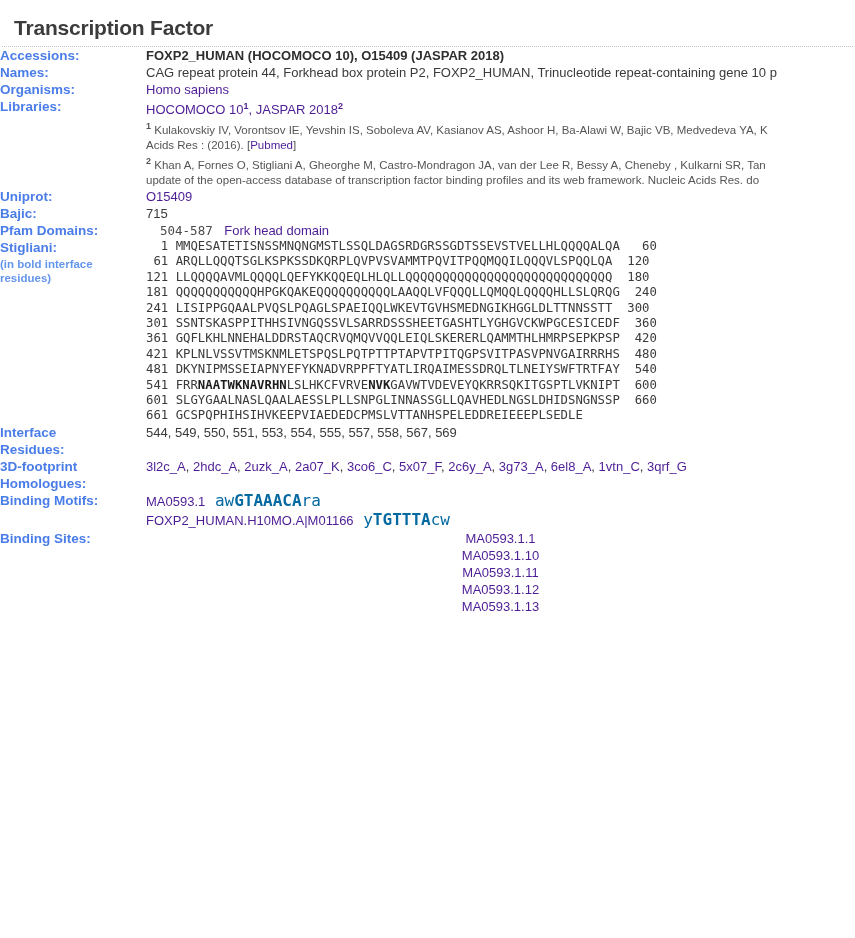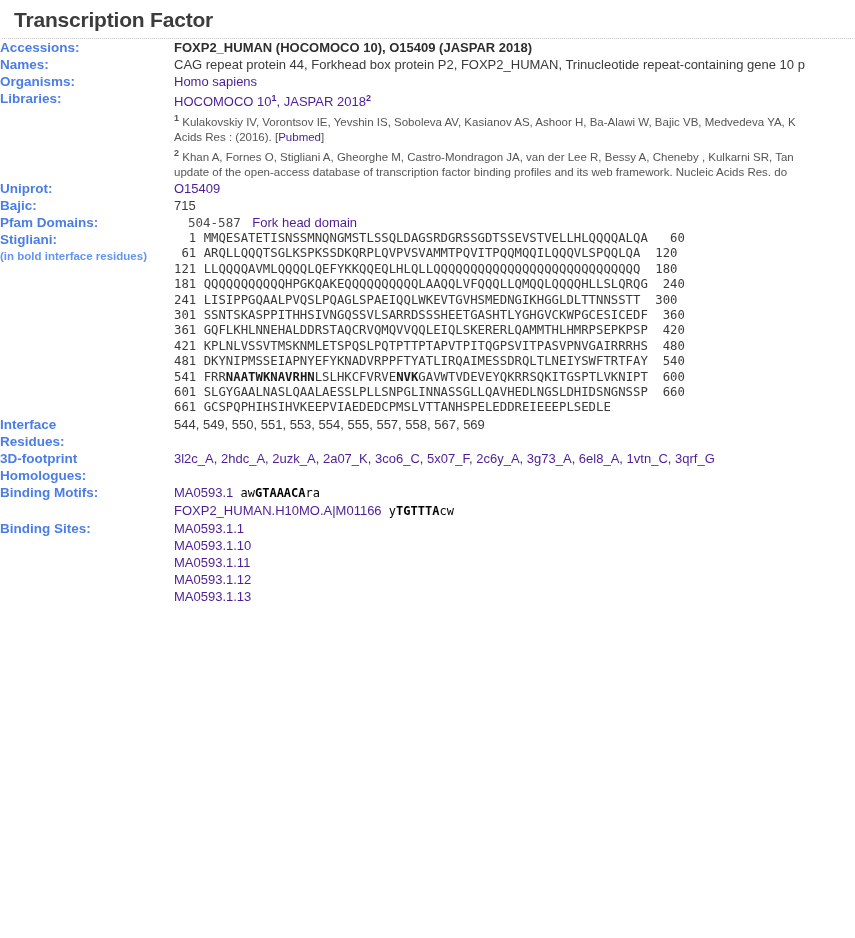--- a/index.html
+++ b/index.html
@@ -5,39 +5,39 @@
   html, body {
     margin: 0; padding: 0;
     background: #ffffff;
   }
   body {
     width: 855px; height: 938px;
     overflow: hidden;
     font-family: "Liberation Sans", sans-serif;
     color: #333333;
   }
-  .page { padding: 0 0 0 0; }
+  .page { padding: 8px 0 0 0; }
 
   .page-title {
     font-size: 21px;
     font-weight: bold;
     color: #3c3c3c;
     padding: 8px 0 6px 14px;
     letter-spacing: -0.2px;
   }
   .title-rule {
     border-bottom: 1px dotted #c6c6c6;
     margin: 0 2px 0 2px;
     height: 0;
   }
 
   table.info { border-collapse: collapse; width: 855px; table-layout: fixed; }
   table.info td { vertical-align: top; padding: 0; }
   td.label {
-    width: 174px;
+    width: 146px;
     padding-left: 22px;
     padding-top: 12px;
     padding-right: 6px;
     color: #4a7de8;
     font-weight: bold;
     font-size: 13.5px;
     line-height: 17px;
     box-sizing: border-box;
     white-space: normal;
   }
@@ -85,25 +85,25 @@
 
   .pfam-range {
     font-family: "DejaVu Sans Mono", "Liberation Mono", monospace;
     font-size: 12.5px;
     color: #4a4a4a;
     padding-left: 14px;
   }
   .motifline { display: block; line-height: 18px; }
   .motifseq {
     font-family: "DejaVu Sans Mono", "Liberation Mono", monospace;
-    font-size: 12px;
-    color: #000000;
+    font-size: 16px;
+    color: #0369a1;
   }
   .motifseq b { font-weight: bold; }
-  .bindsite { display: block; line-height: 17px; }
+  .bindsite { display: block; line-height: 17px; text-align: center; }
 </style>
 </head>
 <body>
 
 <div class="page">
 
   <div class="page-title">Transcription Factor</div>
   <div class="title-rule"></div>
 
   <table class="info">

